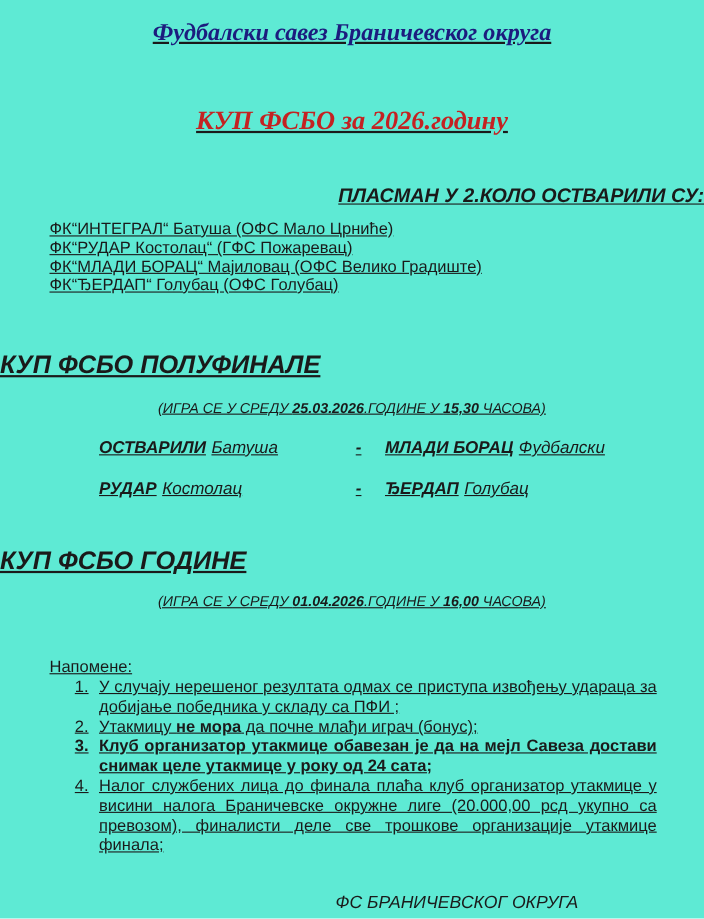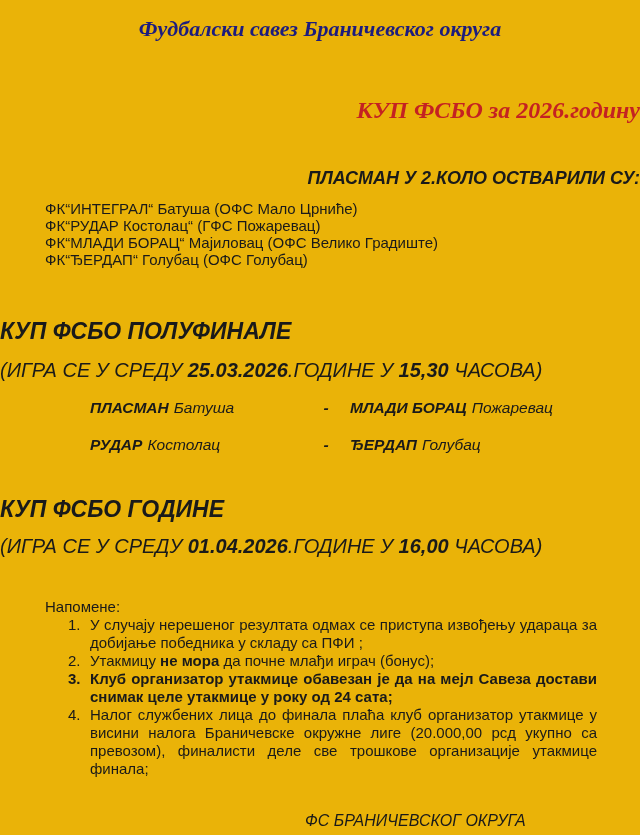--- a/index.html
+++ b/index.html
@@ -1,37 +1,38 @@
 <!DOCTYPE html>
 <html style="--org-title-color: #1c1c7e; --doc-title-color: #c42222;"><head>
 <meta charset="utf-8">
 <style>
   html, body { margin: 0; padding: 0; background: #ffffff; }
   .page {
     position: relative;
     width: 640px;
     height: 835px;
-    background: #eab308;
+    background: #5eead4;
     overflow: hidden;
     font-family: "Liberation Sans", sans-serif;
     color: #1a1a1a;
+    text-decoration: underline;
   }
   .org-title {
     margin-top: 16px;
     text-align: center;
     font-family: "Liberation Serif", serif;
     font-weight: bold;
     font-style: italic;
     font-size: 22px;
     line-height: 26px;
     color: var(--org-title-color, #1c1c7e);
   }
   .doc-title {
     margin-top: 54px;
-    text-align: right;
+    text-align: center;
     font-family: "Liberation Serif", serif;
     font-weight: bold;
     font-style: italic;
     font-size: 24px;
     line-height: 28px;
     color: var(--doc-title-color, #c42222);
   }
   .placement-heading {
     margin-top: 44px;
     text-align: right;
@@ -48,22 +49,23 @@
   .semifinal-heading, .final-heading {
     text-align: left;
     font-weight: bold;
     font-style: italic;
     font-size: 23px;
     line-height: 27px;
   }
   .semifinal-heading { margin-top: 50px; }
   .final-heading { margin-top: 42px; }
   .schedule-line {
+    text-align: center;
     font-style: italic;
-    font-size: 20px;
+    font-size: 13px;
     line-height: 19px;
   }
   .schedule-line.semi { margin-top: 16px; }
   .schedule-line.final { margin-top: 14px; }
   .schedule-strong { font-weight: bold; }
   .matches { margin-top: 18px; }
   .match-row {
     display: flex;
     margin-left: 90px;
     font-size: 15.5px;
@@ -110,23 +112,23 @@
     <div>ФК“МЛАДИ БОРАЦ“ Мајиловац (ОФС Велико Градиште)</div>
     <div>ФК“ЂЕРДАП“ Голубац (ОФС Голубац)</div>
   </div>
 
   <div class="semifinal-heading">КУП ФСБО ПОЛУФИНАЛЕ</div>
 
   <div class="schedule-line semi"><span>(ИГРА СЕ У СРЕДУ </span><span class="schedule-strong">25.03.2026</span><span>.ГОДИНЕ У </span><span class="schedule-strong">15,30</span><span> ЧАСОВА)</span></div>
 
   <div class="matches">
     <div class="match-row">
-      <span class="match-home"><span class="team-name">ПЛАСМАН</span><span>Батуша</span></span>
+      <span class="match-home"><span class="team-name">ОСТВАРИЛИ</span><span>Батуша</span></span>
       <span class="match-sep">-</span>
-      <span class="match-away"><span class="team-name">МЛАДИ БОРАЦ</span><span>Пожаревац</span></span>
+      <span class="match-away"><span class="team-name">МЛАДИ БОРАЦ</span><span>Фудбалски</span></span>
     </div>
     <div class="match-row">
       <span class="match-home"><span class="team-name">РУДАР</span><span>Костолац</span></span>
       <span class="match-sep">-</span>
       <span class="match-away"><span class="team-name">ЂЕРДАП</span><span>Голубац</span></span>
     </div>
   </div>
 
   <div class="final-heading">КУП ФСБО ГОДИНЕ</div>
 

